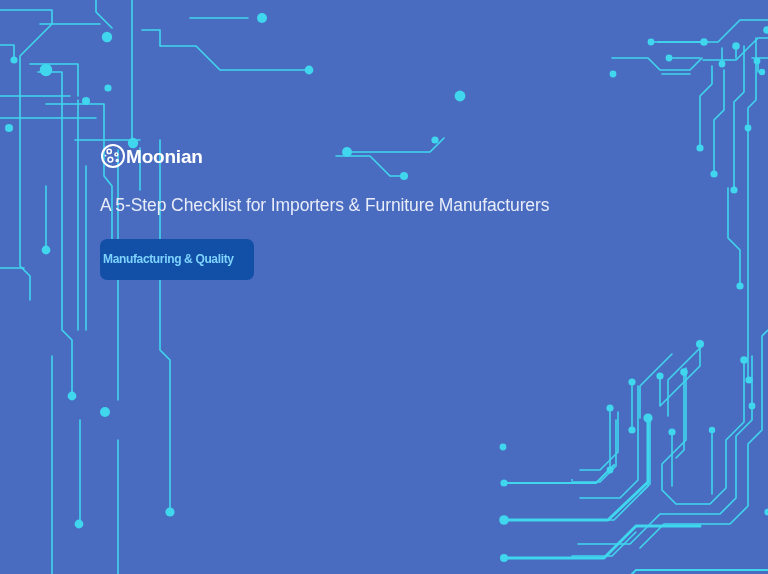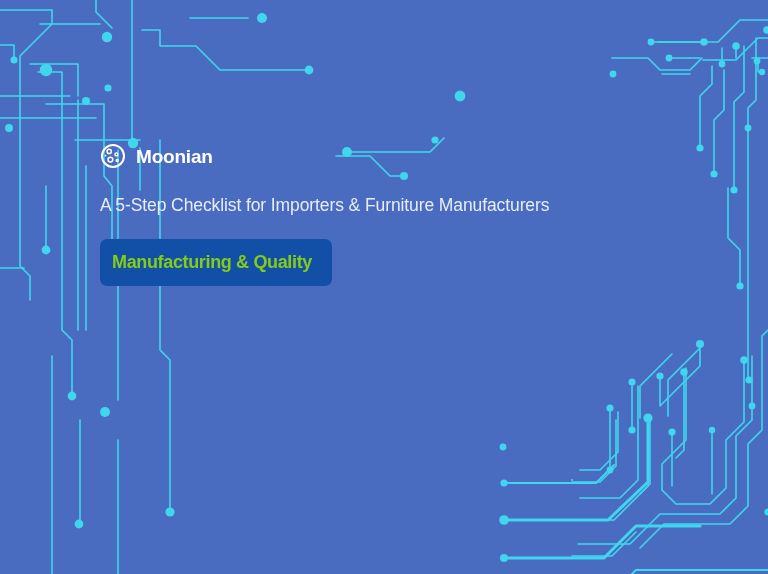--- a/index.html
+++ b/index.html
@@ -28,21 +28,20 @@
     position: absolute;
     left: 100px;
     top: 140px;
     width: 620px;
   }
 
   
   .brand {
     display: flex;
     align-items: center;
-    gap: 10px;
     height: 32px;
   }
   .brand-mark {
     width: 26px;
     height: 26px;
     display: block;
     flex: 0 0 26px;
   }
   .brand-name {
     color: #ffffff;
@@ -82,26 +81,26 @@
   
   .badge-row {
     margin-top: 22px;
     display: flex;
   }
   .badge {
     display: inline-flex;
     align-items: center;
     justify-content: center;
     background: #1250a8;
-    color: #84cc16;
-    font-size: 18px;
+    color: #7dd3fc;
+    font-size: 12px;
     font-weight: bold;
     letter-spacing: -0.35px;
     border-radius: 7px;
-    padding: 14px 20px 15px 12px;
+    padding: 14px 20px 15px 3px;
     white-space: nowrap;
     line-height: 1;
   }
 </style>
 </head>
 <body>
 
 <div class="stage">
 
   <svg class="circuit-layer" viewBox="0 0 768 574" aria-hidden="true">

